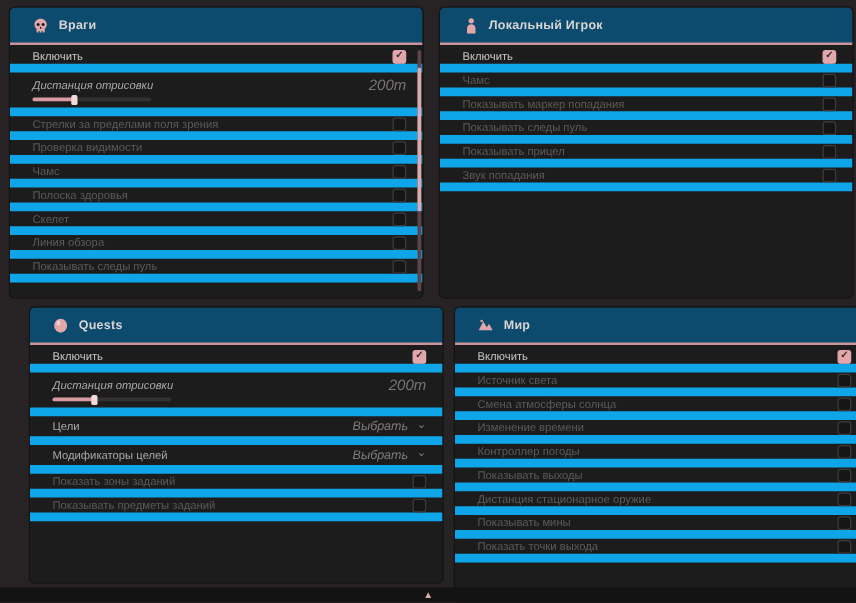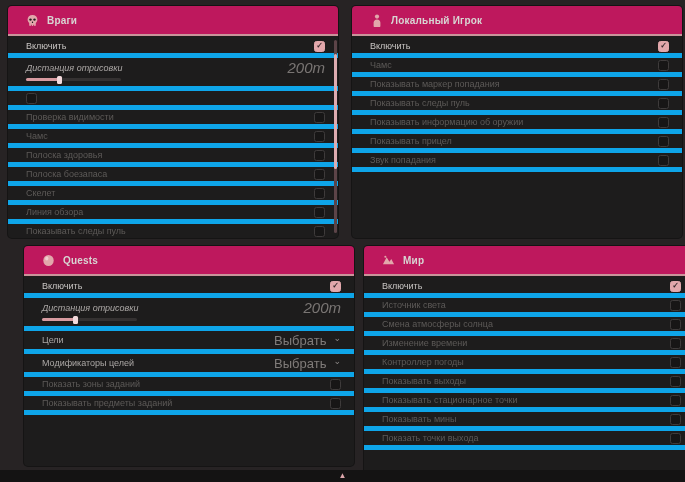--- a/index.html
+++ b/index.html
@@ -2,44 +2,44 @@
 <html><head>
 <meta charset="utf-8">
 <style>
   html,body{margin:0;padding:0;background:#272324;width:685px;height:482px;overflow:hidden;
     font-family:"Liberation Sans",sans-serif;-webkit-font-smoothing:antialiased;position:relative;}
   .panel{position:absolute;background:#1d1c1c;border-radius:4px;overflow:hidden;box-shadow:0 0 0 1px #151414;}
   #panel-enemies{left:8px;top:6px;width:330px;height:232px;}
   #panel-local-player{left:352px;top:6px;width:330px;height:232px;}
   #panel-quests{left:24px;top:246px;width:330px;height:220px;}
   #panel-world{left:364px;top:246px;width:330px;height:236px;}
-  .phead{height:28px;display:flex;align-items:center;padding:0 18px;background:#be185d;
+  .phead{height:28px;display:flex;align-items:center;padding:0 18px;background:#0c4a6e;
     border-bottom:2px solid #c9949a;}
   .hicon{width:13px;height:13px;margin-right:8px;display:flex;align-items:center;justify-content:center;flex:0 0 auto;}
   .hicon svg{display:block;}
   .ptitle{font-size:10px;font-weight:bold;color:#d8d5d3;letter-spacing:.2px;}
   .panel-body{padding-top:3px;}
   .row{display:flex;align-items:center;justify-content:space-between;min-height:19px;
-    padding:0 13px 0 18px;border-bottom:5px solid #0ea5e9;box-sizing:border-box;}
+    padding:0 13px 0 18px;border-bottom:7px solid #0ea5e9;box-sizing:border-box;}
   .row.select{min-height:23px;}
   .row.slider{display:block;padding-top:3px;padding-bottom:5px;}
   .lbl{font-size:9px;color:#5d5a58;}
   .row.on .lbl{color:#c8c5c3;}
   .lbl.mid{color:#aba7a5;}
   .cb{width:11px;height:11px;border-radius:2.5px;background:#171616;border:1px solid #3e3b3b;
     box-sizing:border-box;display:flex;align-items:center;justify-content:center;flex:0 0 auto;}
   .cb.checked{background:#e2a7ab;border-color:#e2a7ab;}
   .tick{font-size:8px;line-height:8px;color:#342629;font-weight:bold;transform:translateY(-0.5px);}
   .srow{display:flex;align-items:center;justify-content:space-between;height:13px;font-style:italic;}
-  .val{font-size:15px;color:#797573;}
+  .val{font-size:12px;color:#797573;}
   .track{position:relative;width:95px;height:3px;background:#343131;border-radius:2px;margin-top:4px;}
   .fill{position:absolute;left:0;top:0;height:3px;background:#d89ba0;border-radius:2px;}
   .thumb{position:absolute;top:-2.5px;width:5px;height:8px;background:#f2dadc;border-radius:1.5px;}
   .sel{display:flex;align-items:center;gap:7px;cursor:default;}
-  .selval{font-size:13px;color:#807c7a;}
+  .selval{font-size:10px;color:#807c7a;font-style:italic;}
   .chev{font-size:9px;color:#8d8987;line-height:6px;transform:translateY(-2px);}
   .sbar{position:absolute;right:1px;width:3px;border-radius:2px;background:#5c4448;}
   .sthumb{position:absolute;left:0;width:3px;border-radius:2px;background:#dcabb0;}
   #bottom-bar{position:absolute;left:0;top:470px;width:685px;height:12px;background:#141313;
     display:flex;align-items:center;justify-content:center;z-index:5;}
   #expand-arrow{font-size:8px;color:#dca6ab;line-height:10px;cursor:default;}
 </style>
 </head>
 <body>
 
@@ -66,36 +66,33 @@
         <div class="srow">
           <span class="lbl mid">Дистанция отрисовки</span>
           <span class="val">200m</span>
         </div>
         <div class="track">
           <div class="fill" style="width:35%"></div>
           <div class="thumb" style="left:calc(35% - 2px)"></div>
         </div>
       </div>
       <div class="row checkbox">
+        <span class="lbl">Стрелки за пределами поля зрения</span>
         <span class="cb"></span>
       </div>
       <div class="row checkbox">
         <span class="lbl">Проверка видимости</span>
         <span class="cb"></span>
       </div>
       <div class="row checkbox">
         <span class="lbl">Чамс</span>
         <span class="cb"></span>
       </div>
       <div class="row checkbox">
         <span class="lbl">Полоска здоровья</span>
-        <span class="cb"></span>
-      </div>
-      <div class="row checkbox">
-        <span class="lbl">Полоска боезапаса</span>
         <span class="cb"></span>
       </div>
       <div class="row checkbox">
         <span class="lbl">Скелет</span>
         <span class="cb"></span>
       </div>
       <div class="row checkbox">
         <span class="lbl">Линия обзора</span>
         <span class="cb"></span>
       </div>
@@ -129,24 +126,20 @@
       <div class="row checkbox">
         <span class="lbl">Чамс</span>
         <span class="cb"></span>
       </div>
       <div class="row checkbox">
         <span class="lbl">Показывать маркер попадания</span>
         <span class="cb"></span>
       </div>
       <div class="row checkbox">
         <span class="lbl">Показывать следы пуль</span>
-        <span class="cb"></span>
-      </div>
-      <div class="row checkbox">
-        <span class="lbl">Показывать информацию об оружии</span>
         <span class="cb"></span>
       </div>
       <div class="row checkbox">
         <span class="lbl">Показывать прицел</span>
         <span class="cb"></span>
       </div>
       <div class="row checkbox">
         <span class="lbl">Звук попадания</span>
         <span class="cb"></span>
       </div>
@@ -236,21 +229,21 @@
       </div>
       <div class="row checkbox">
         <span class="lbl">Контроллер погоды</span>
         <span class="cb"></span>
       </div>
       <div class="row checkbox">
         <span class="lbl">Показывать выходы</span>
         <span class="cb"></span>
       </div>
       <div class="row checkbox">
-        <span class="lbl">Показывать стационарное точки</span>
+        <span class="lbl">Дистанция стационарное оружие</span>
         <span class="cb"></span>
       </div>
       <div class="row checkbox">
         <span class="lbl">Показывать мины</span>
         <span class="cb"></span>
       </div>
       <div class="row checkbox">
         <span class="lbl">Показать точки выхода</span>
         <span class="cb"></span>
       </div>

